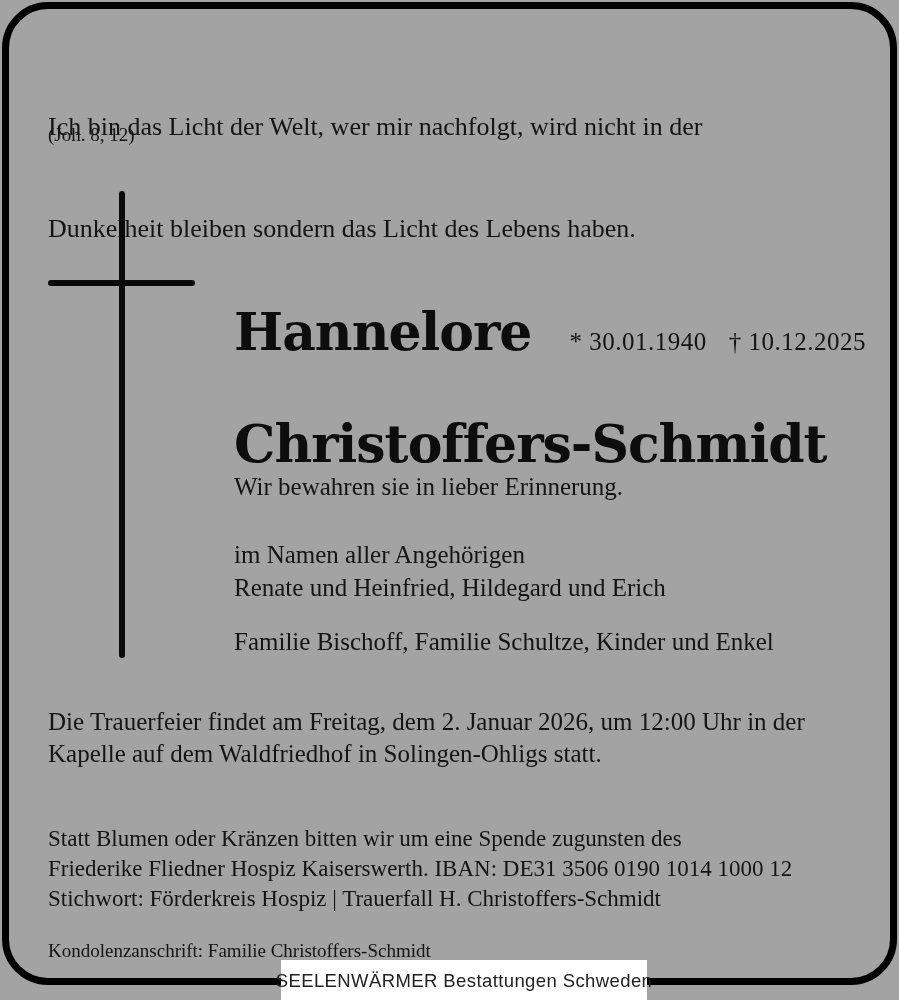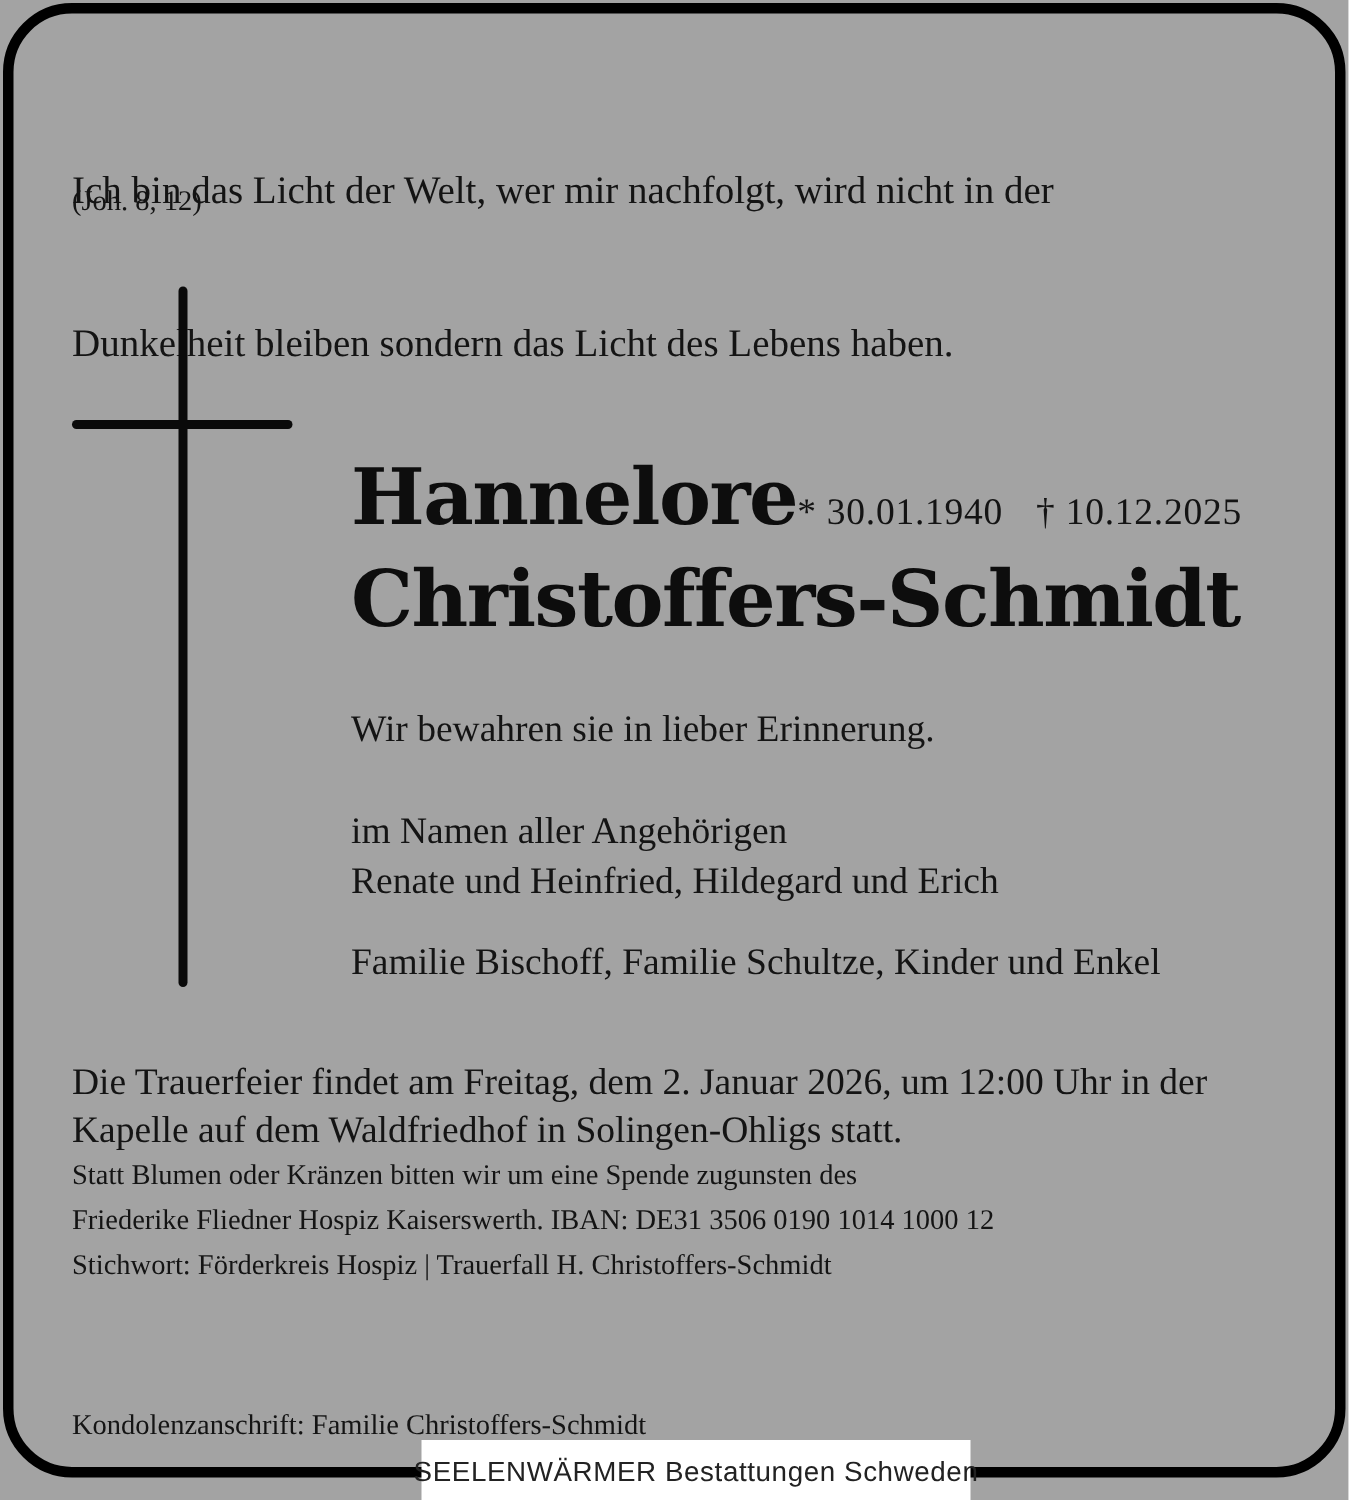--- a/index.html
+++ b/index.html
@@ -80,27 +80,28 @@
     width: 640px;
   }
   .name-line1 { white-space: nowrap; }
   .deceased-name {
     font-family: "DejaVu Serif", serif;
     font-weight: 700;
     font-size: 52px;
     line-height: 68px;
     letter-spacing: -1px;
     color: #0d0d0d;
+    margin-top: 44px;
   }
   .dates {
     font-size: 25px;
     color: #141414;
     letter-spacing: 0.5px;
   }
-  .birth-date { }
+  .birth-date { margin-left: 38px; }
   .death-date { margin-left: 22px; }
   .remembrance {
     position: absolute;
     left: 234px;
     top: 470px;
     width: 620px;
     font-size: 25px;
     line-height: 33px;
   }
   .mourners {
@@ -124,23 +125,23 @@
     position: absolute;
     left: 48px;
     top: 706px;
     width: 810px;
     font-size: 25px;
     line-height: 32px;
   }
   .donation {
     position: absolute;
     left: 48px;
-    top: 769px;
+    top: 824px;
     width: 810px;
-    font-size: 19px;
+    font-size: 23px;
     line-height: 30px;
   }
   .condolence {
     position: absolute;
     left: 48px;
     top: 886px;
     width: 810px;
     font-size: 19px;
     line-height: 26px;
     white-space: pre-wrap;

